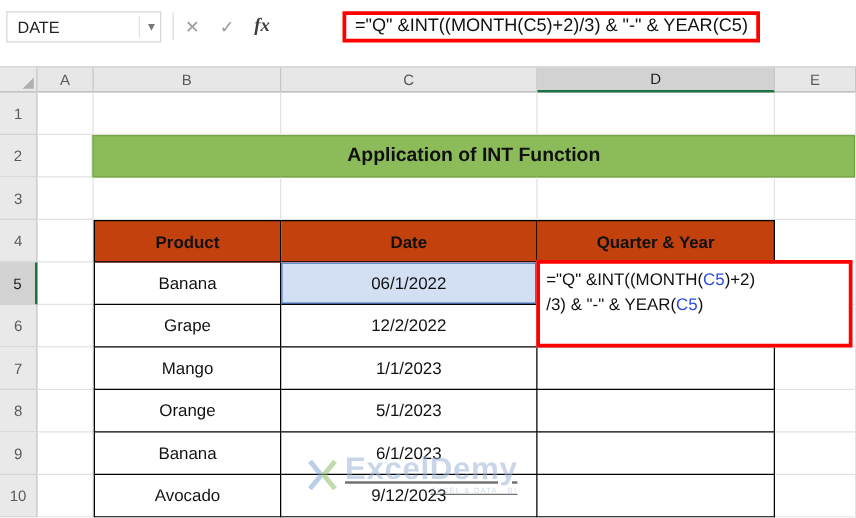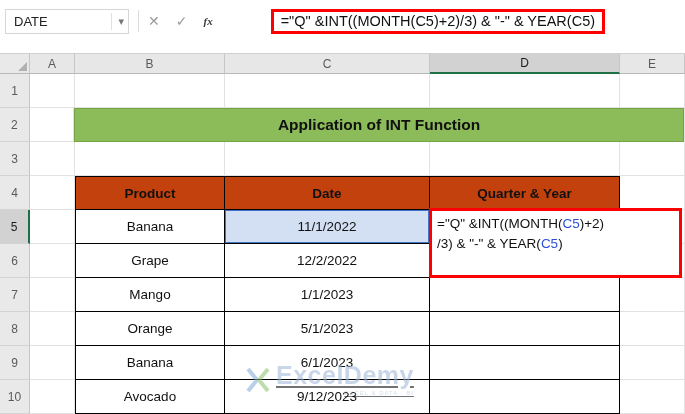--- a/index.html
+++ b/index.html
@@ -8,21 +8,21 @@
     font-family:"Liberation Sans", sans-serif;position:relative;
   }
   
   .formula-row{height:38px;display:flex;align-items:center;padding:4px 4px 0 5px;box-sizing:border-box;background:#fff;}
   .name-box{width:124px;height:25px;border:1px solid #d6d6d6;display:flex;align-items:center;padding:0 4px 0 8px;box-sizing:border-box;font-size:13px;color:#222;background:#fff;}
   .name-box .val{flex:1;}
   .name-box .arrow{color:#777;font-size:11px;padding-left:6px;border-left:1px solid #e0e0e0;height:17px;display:flex;align-items:center;}
   .vsep{width:1px;height:22px;background:#dcdcdc;margin:0 9px;}
   .fx-btns{display:flex;align-items:center;gap:16px;color:#9b9b9b;font-size:14px;}
   .fx-btns .btn{cursor:default;}
-  .fx-btns .fx{font-family:"Liberation Serif", serif;font-style:italic;font-weight:bold;color:#3d3d3d;font-size:11px;}
+  .fx-btns .fx{font-family:"Liberation Serif", serif;font-style:italic;font-weight:bold;color:#3d3d3d;font-size:15px;}
   .fbar{flex:1;display:flex;align-items:center;height:28px;padding-left:58px;box-sizing:border-box;}
   .fbar-redbox{border:3px solid #FF0000;padding:1px 7px 2px 7px;font-size:14.5px;color:#111;white-space:nowrap;background:#fff;}
   .gap{height:15px;}
   
   .sheet{position:relative;width:685px;height:361px;}
   .chrow{display:flex;height:20px;background:#E7E7E7;border-top:1px solid #d0d0d0;}
   .corner{width:30px;box-sizing:border-box;border-right:1px solid #c6c6c6;border-bottom:1px solid #b8b8b8;position:relative;background:#E9E9E9;}
   .corner::after{content:"";position:absolute;right:2px;bottom:2px;border-left:9px solid transparent;border-bottom:9px solid #b0b0b0;}
   .ch{box-sizing:border-box;display:flex;align-items:center;justify-content:center;font-size:12px;color:#5a5a5a;border-right:1px solid #c6c6c6;border-bottom:1px solid #b8b8b8;}
   .ch.sel{background:#D2D2D2;border-bottom:2px solid #1E7145;color:#1a1a1a;}
@@ -112,21 +112,21 @@
     <div class="c cB blk bL bT thead">Product</div>
     <div class="c cC blk bT thead">Date</div>
     <div class="c cD blk bT thead">Quarter &amp; Year</div>
     <div class="c cE"></div>
   </div>
 
   <div class="r">
     <div class="rh sel">5</div>
     <div class="c cA"></div>
     <div class="c cB blk bL">Banana</div>
-    <div class="c cC blk refcell">11/1/2022</div>
+    <div class="c cC blk refcell">06/1/2022</div>
     <div class="c cD blk"></div>
     <div class="c cE"></div>
   </div>
 
   <div class="r">
     <div class="rh">6</div>
     <div class="c cA"></div>
     <div class="c cB blk bL">Grape</div>
     <div class="c cC blk">12/2/2022</div>
     <div class="c cD blk"></div>

